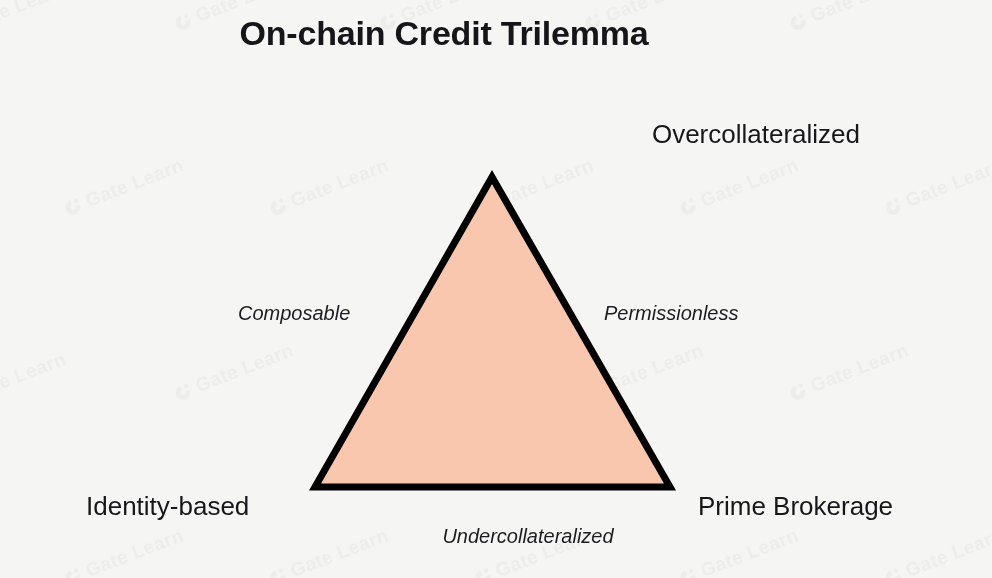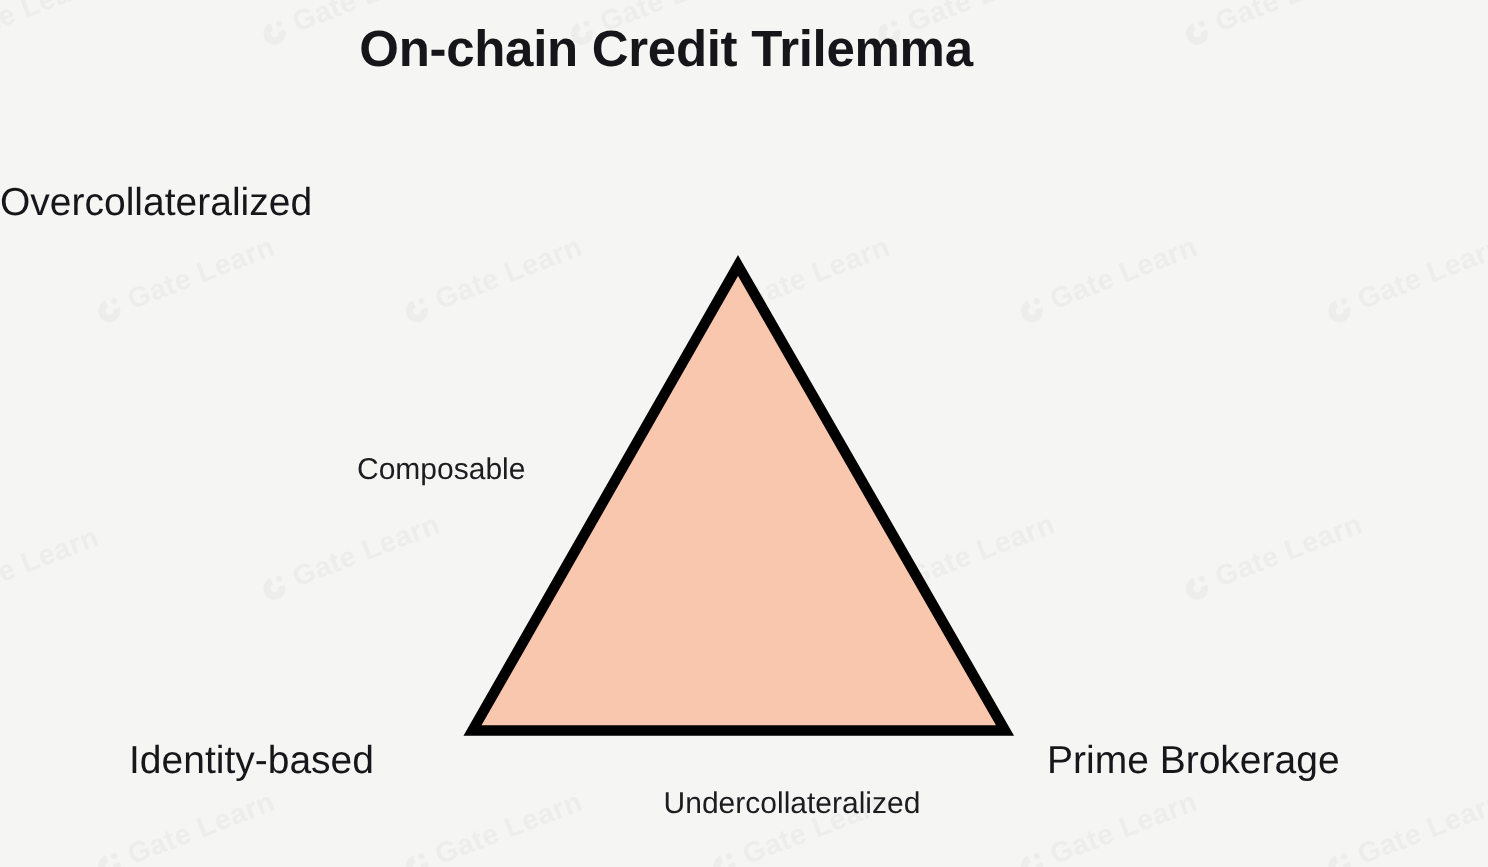--- a/index.html
+++ b/index.html
@@ -83,27 +83,28 @@
     font-size: 26px;
     font-weight: 400;
     color: #17171b;
     white-space: nowrap;
     font-family: "Liberation Sans", sans-serif;
   }
   .edge-label {
     position: absolute;
     z-index: 6;
     font-size: 20px;
+    font-style: italic;
     font-weight: 400;
     color: #1d1d21;
     white-space: nowrap;
     font-family: "Liberation Sans", sans-serif;
   }
 
-  #label-top      { top: 119px; left: 0; width: 860px; text-align: left; }
+  #label-top      { top: 119px; left: 0; width: 860px; text-align: right; }
   #label-bottom-left  { top: 491px; left: 86px; }
   #label-bottom-right { top: 491px; left: 698px; }
 
   #label-left   { top: 302px; left: 238px; }
   #label-right  { top: 302px; left: 604px; }
   #label-bottom-edge { top: 525px; left: 0; width: 992px; text-align: center; padding-left: 32px; }
 </style>
 </head>
 <body>
 
@@ -303,16 +304,17 @@
   </svg>
 
   <div class="vertex-label" id="label-top">Overcollateralized</div>
 
   <div class="vertex-label" id="label-bottom-left">Identity-based</div>
 
   <div class="vertex-label" id="label-bottom-right">Prime Brokerage</div>
 
   <div class="edge-label" id="label-left">Composable</div>
 
+  <div class="edge-label" id="label-right">Permissionless</div>
 
   <div class="edge-label" id="label-bottom-edge">Undercollateralized</div>
 
 </div>
 
 </body></html>

